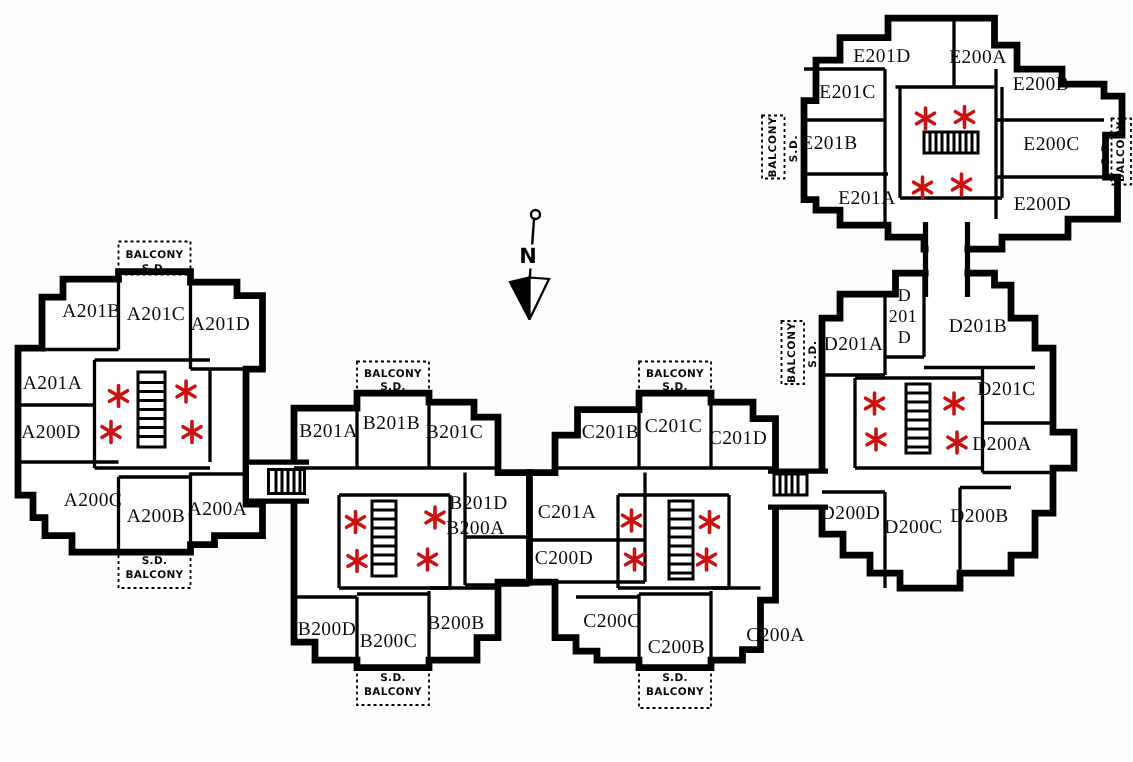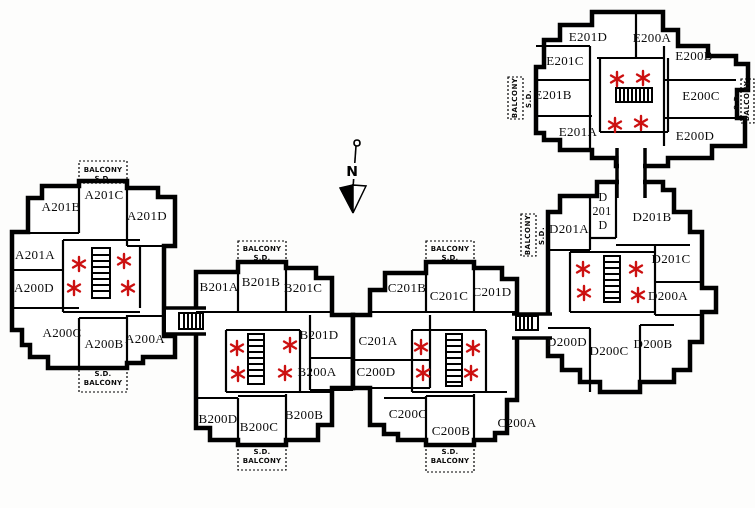--- a/index.html
+++ b/index.html
@@ -314,39 +314,39 @@
 
   <g>
     <circle cx="357" cy="143" r="3" fill="none" stroke="#000" stroke-width="1.6"></circle>
     <line x1="356" y1="146" x2="353" y2="188" stroke="#000" stroke-width="1.6"></line>
     <polygon points="340,188 353,185 353,213" fill="#000" stroke="#000" stroke-width="1.5"></polygon>
     <polygon points="353,185 366,186 353,213" fill="#fff" stroke="#000" stroke-width="1.5"></polygon>
   </g>
 </svg>
 
   <span class="unit" style="left:61px;top:207px">A201B</span>
-  <span class="unit" style="left:104px;top:195px">A201C</span>
+  <span class="unit" style="left:104px;top:209px">A201C</span>
   <span class="unit" style="left:147px;top:216px">A201D</span>
   <span class="unit" style="left:35px;top:255px">A201A</span>
   <span class="unit" style="left:34px;top:288px">A200D</span>
   <span class="unit" style="left:62px;top:333px">A200C</span>
   <span class="unit" style="left:104px;top:344px">A200B</span>
   <span class="unit" style="left:145px;top:339px">A200A</span>
 
   <span class="unit" style="left:219px;top:287px">B201A</span>
   <span class="unit" style="left:261px;top:282px">B201B</span>
   <span class="unit" style="left:303px;top:288px">B201C</span>
   <span class="unit" style="left:319px;top:335px">B201D</span>
-  <span class="unit" style="left:317px;top:372px">B200A</span>
+  <span class="unit" style="left:317px;top:352px">B200A</span>
   <span class="unit" style="left:218px;top:419px">B200D</span>
   <span class="unit" style="left:259px;top:427px">B200C</span>
   <span class="unit" style="left:304px;top:415px">B200B</span>
 
   <span class="unit" style="left:407px;top:288px">C201B</span>
-  <span class="unit" style="left:449px;top:296px">C201C</span>
+  <span class="unit" style="left:449px;top:284px">C201C</span>
   <span class="unit" style="left:492px;top:292px">C201D</span>
   <span class="unit" style="left:378px;top:341px">C201A</span>
   <span class="unit" style="left:376px;top:372px">C200D</span>
   <span class="unit" style="left:408px;top:414px">C200C</span>
   <span class="unit" style="left:451px;top:431px">C200B</span>
   <span class="unit" style="left:517px;top:423px">C200A</span>
 
   <span class="unit" style="left:652px;top:217px">D201B</span>
   <span class="unit" style="left:569px;top:229px">D201A</span>
   <span class="unit" style="left:671px;top:259px">D201C</span>

